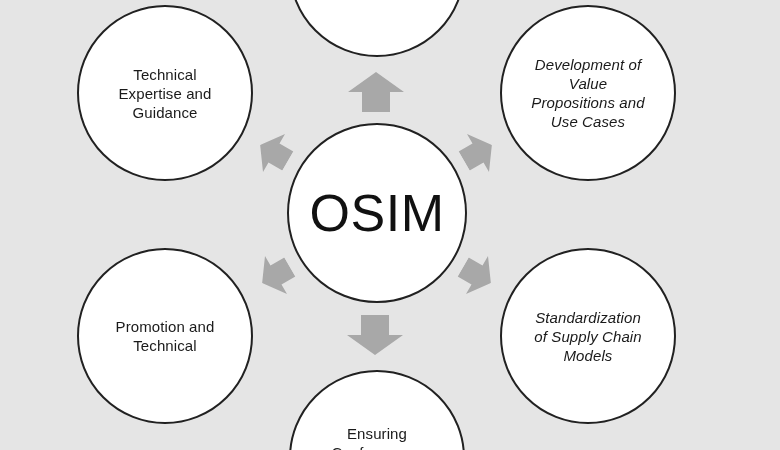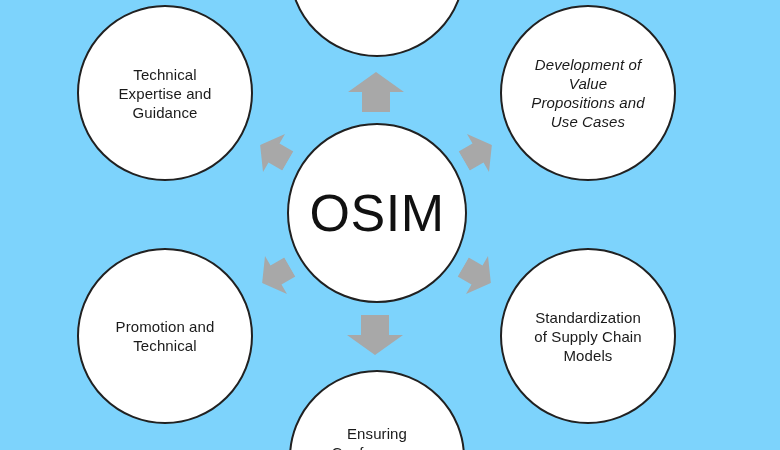--- a/index.html
+++ b/index.html
@@ -6,21 +6,21 @@
     margin: 0;
     padding: 0;
     background: #ffffff;
     font-family: "Liberation Sans", "DejaVu Sans", sans-serif;
   }
   .stage {
     position: relative;
     width: 780px;
     height: 450px;
     overflow: hidden;
-    background: #7dd3fc;
+    background: #e5e5e5;
   }
   .circle {
     position: absolute;
     box-sizing: border-box;
     width: 176px;
     height: 176px;
     border: 2px solid #212121;
     border-radius: 50%;
     background: #ffffff;
     display: flex;
@@ -47,21 +47,21 @@
   }
   .arrow {
     position: absolute;
   }
   
   .pos-top        { left: 289px; top: -119px; }
   .pos-top-left   { left: 77px;  top: 5px;   }
   .pos-top-right  { left: 500px; top: 5px; font-style: italic;   }
   .pos-center     { left: 287px; top: 123px; }
   .pos-bottom-left  { left: 77px;  top: 248px; }
-  .pos-bottom-right { left: 500px; top: 248px; }
+  .pos-bottom-right { left: 500px; top: 248px; font-style: italic; }
   .pos-bottom     { left: 289px; top: 370px; }
   .pos-bottom .node-label { padding-bottom: 30px; }
   
   .arr-up         { left: 348px; top: 72px; }
   .arr-down       { left: 347px; top: 315px; transform: rotate(180deg); }
   .arr-up-left    { left: 252px; top: 137px; transform: rotate(-60deg); }
   .arr-up-right   { left: 456px; top: 137px; transform: rotate(60deg); }
   .arr-down-left  { left: 254px; top: 259px; transform: rotate(-120deg); }
   .arr-down-right { left: 455px; top: 259px; transform: rotate(120deg); }
 </style>

